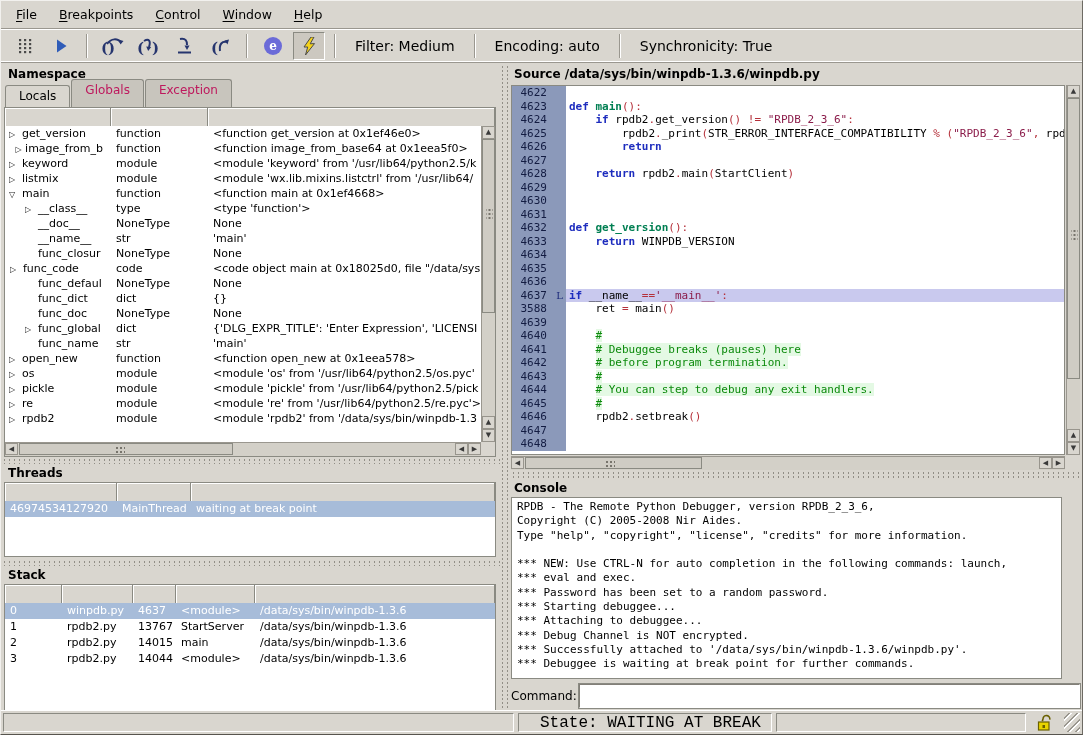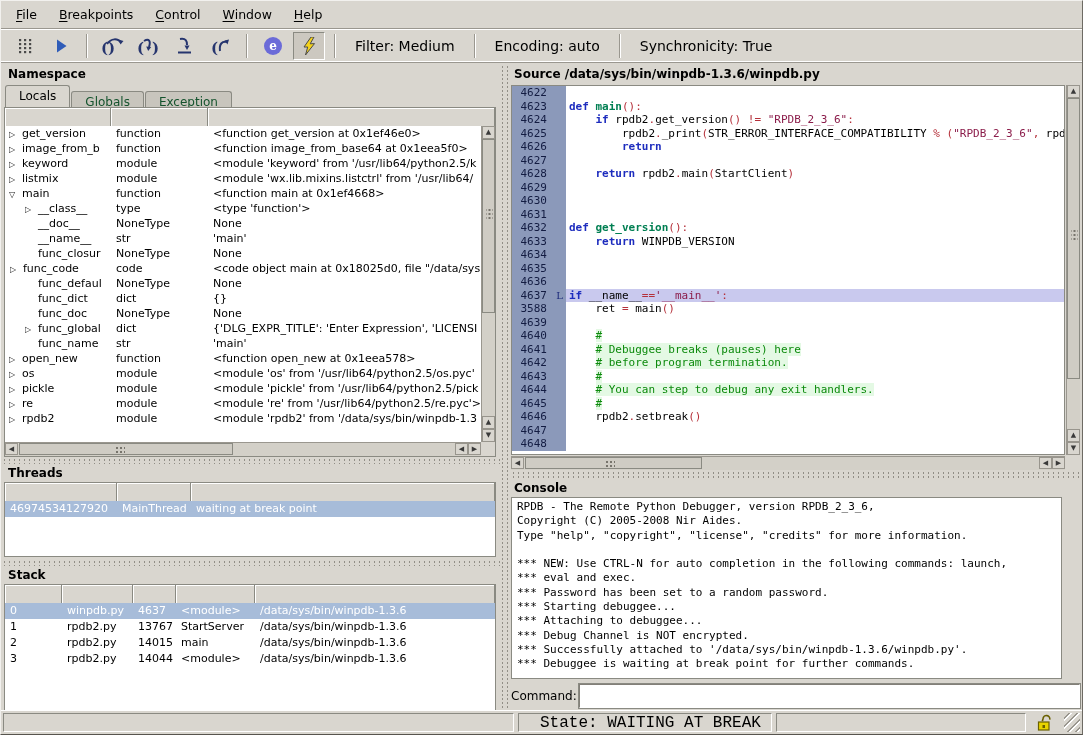--- a/index.html
+++ b/index.html
@@ -43,21 +43,21 @@
   #st-head .c0,#st-body .c0 { width:57px; }
   #st-head .c1,#st-body .c1 { width:71px; }
   #st-head .c2,#st-body .c2 { width:43px; }
   #st-head .c3,#st-body .c3 { width:79px; }
   #st-head .c4,#st-body .c4 { flex:1; }
   #th-body .trow,#st-body .trow { height:16px; line-height:16px; }
 
   
   #ns-panel { position:absolute; left:3px; top:64px; width:494px; height:392px; }
   #ns-tabs  { display:flex; margin:2px 0 0 1px; height:22px; align-items:flex-end; }
-  .tab { padding:3px 13px 2px; font-size:12px; background:#c8c5bd; color:#14532d; border:1px solid #8a8a82; border-bottom:none; border-radius:3px 3px 0 0; margin-right:1px; height:16px; }
+  .tab { padding:3px 13px 2px; font-size:12px; background:#c8c5bd; color:#be185d; border:1px solid #8a8a82; border-bottom:none; border-radius:3px 3px 0 0; margin-right:1px; height:28px; }
   .tab.active { background:#d9d6cf; color:#000; height:22px; font-size:12px; position:relative; z-index:2; }
   #ns-table { top:42px; left:0; right:2px; bottom:0; }
   #ns-body { position:absolute; top:18px; left:0; right:14px; bottom:14px; background:#fff; overflow:hidden; }
   #ns-vsb { position:absolute; top:18px; right:0; width:14px; bottom:14px; background:#d3d0c8; border-left:1px solid #9a978f; }
   #ns-hsb { position:absolute; bottom:0; left:0; right:14px; height:14px; background:#d3d0c8; border-top:1px solid #9a978f; }
   #ns-corner { position:absolute; right:0; bottom:0; width:14px; height:14px; background:#d9d6cf; }
 
   .sbtn { position:absolute; width:13px; height:13px; background:#d9d6cf; border:1px solid #98958d; color:#3a3a3a; font-size:7px; line-height:11px; text-align:center; }
   .sbtn.h { width:13px; height:12px; line-height:10px; }
   .sthumb { position:absolute; background:#cfccc4; border:1px solid #8a8a82; }
@@ -212,21 +212,21 @@
           <div class="th c1">Type</div>
           <div class="th c2">Repr</div>
         </div>
       <div id="ns-body">
           <div class="trow">
             <div class="td c0" style="padding-left: 4px;"><span class="arrow">▷</span><span>get_version</span></div>
             <div class="td c1">function</div>
             <div class="td c2">&lt;function get_version at 0x1ef46e0&gt;</div>
           </div>
           <div class="trow">
-            <div class="td c0" style="padding-left: 4px;"><span class="arrow">▷</span><span>image_from_b</span></div>
+            <div class="td c0" style="padding-left: 4px; text-align: center;"><span class="arrow">▷</span><span>image_from_b</span></div>
             <div class="td c1">function</div>
             <div class="td c2">&lt;function image_from_base64 at 0x1eea5f0&gt;</div>
           </div>
           <div class="trow">
             <div class="td c0" style="padding-left: 4px;"><span class="arrow">▷</span><span>keyword</span></div>
             <div class="td c1">module</div>
             <div class="td c2">&lt;module 'keyword' from '/usr/lib64/python2.5/k</div>
           </div>
           <div class="trow">
             <div class="td c0" style="padding-left: 4px;"><span class="arrow">▷</span><span>listmix</span></div>

